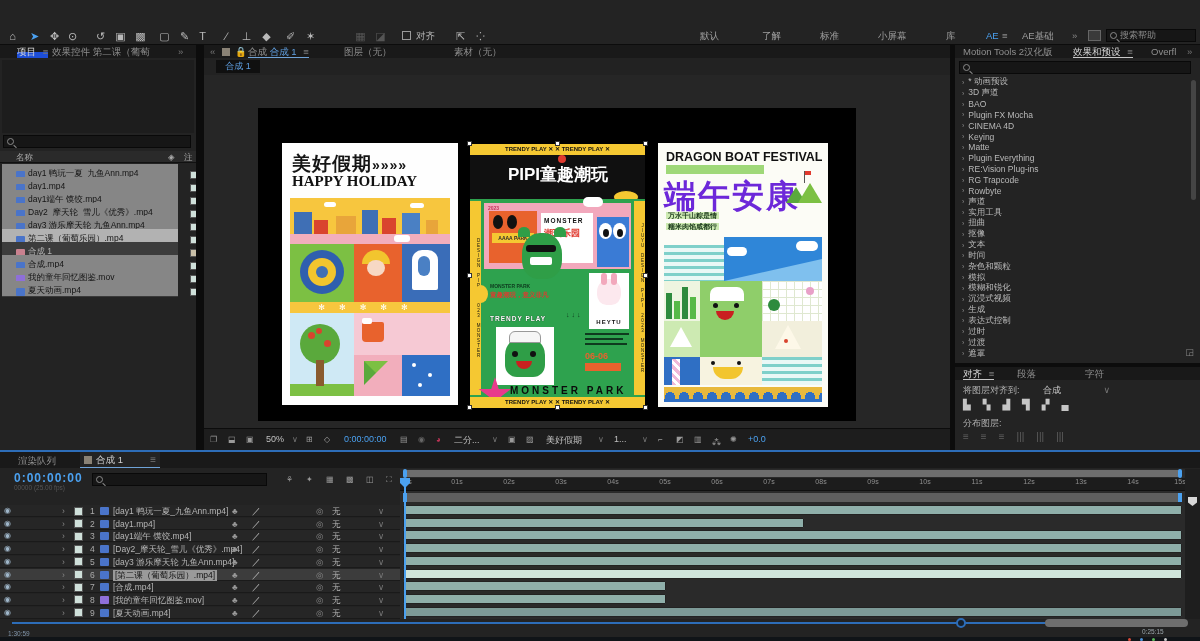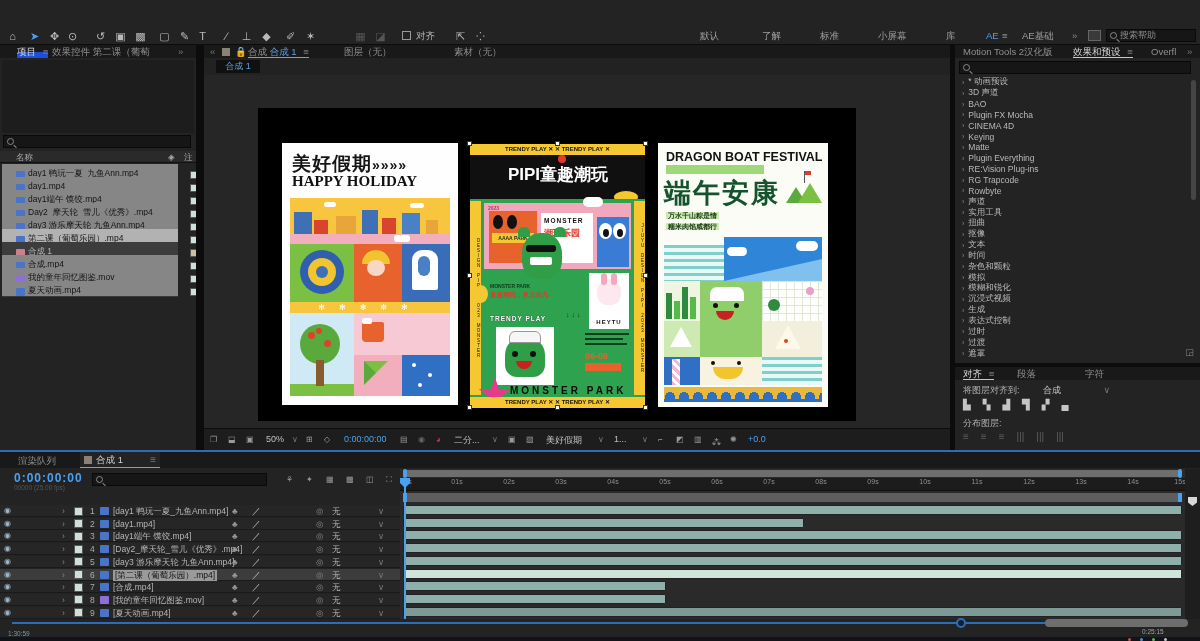--- a/index.html
+++ b/index.html
@@ -321,21 +321,21 @@
   <div class="handle" style="left:643px;top:141px"></div>
   <div class="handle" style="left:467px;top:273px"></div>
   <div class="handle" style="left:643px;top:273px"></div>
   <div class="handle" style="left:467px;top:405px"></div>
   <div class="handle" style="left:555px;top:405px"></div>
   <div class="handle" style="left:643px;top:405px"></div>
 
   <div class="poster" style="left:658px;top:143px;width:170px;height:264px;background:#fcfcf6">
     <div style="position:absolute;left:8px;top:7px;font-size:12.5px;font-weight:800;color:#111;letter-spacing:0px;white-space:nowrap">DRAGON BOAT FESTIVAL</div>
     <div style="position:absolute;left:8px;top:22px;width:98px;height:9px;background:#9fd878"></div>
-    <div style="position:absolute;left:6px;top:32px;font-size:27px;font-weight:800;color:#14532d;letter-spacing:2px">端午安康</div>
+    <div style="position:absolute;left:6px;top:32px;font-size:32px;font-weight:800;color:#6d28d9;letter-spacing:2px">端午安康</div>
     <div style="position:absolute;right:4px;top:28px;width:40px;height:36px">
       <div style="position:absolute;left:2px;bottom:4px;width:0;height:0;border-left:10px solid transparent;border-right:10px solid transparent;border-bottom:16px solid #5aa93c"></div>
       <div style="position:absolute;left:14px;bottom:4px;width:0;height:0;border-left:12px solid transparent;border-right:12px solid transparent;border-bottom:20px solid #7cc043"></div>
       <div style="position:absolute;left:20px;top:0px;width:1px;height:12px;background:#555"></div>
       <div style="position:absolute;left:21px;top:0px;width:6px;height:4px;background:#e03a2f"></div>
     </div>
     <div style="position:absolute;left:8px;top:68px;font-size:7px;font-weight:bold;color:#1c3a1c"><span style="background:#cdeab2;padding:0 2px">万水千山粽是情</span></div>
     <div style="position:absolute;left:8px;top:79px;font-size:7px;font-weight:bold;color:#1c3a1c"><span style="background:#cdeab2;padding:0 2px">糯米肉馅咸都行</span></div>
     <div style="position:absolute;left:6px;top:94px;right:6px;height:148px">
       <div class="a" style="left:38%;top:0;right:0;height:44px;background:#2f86d8"></div>

